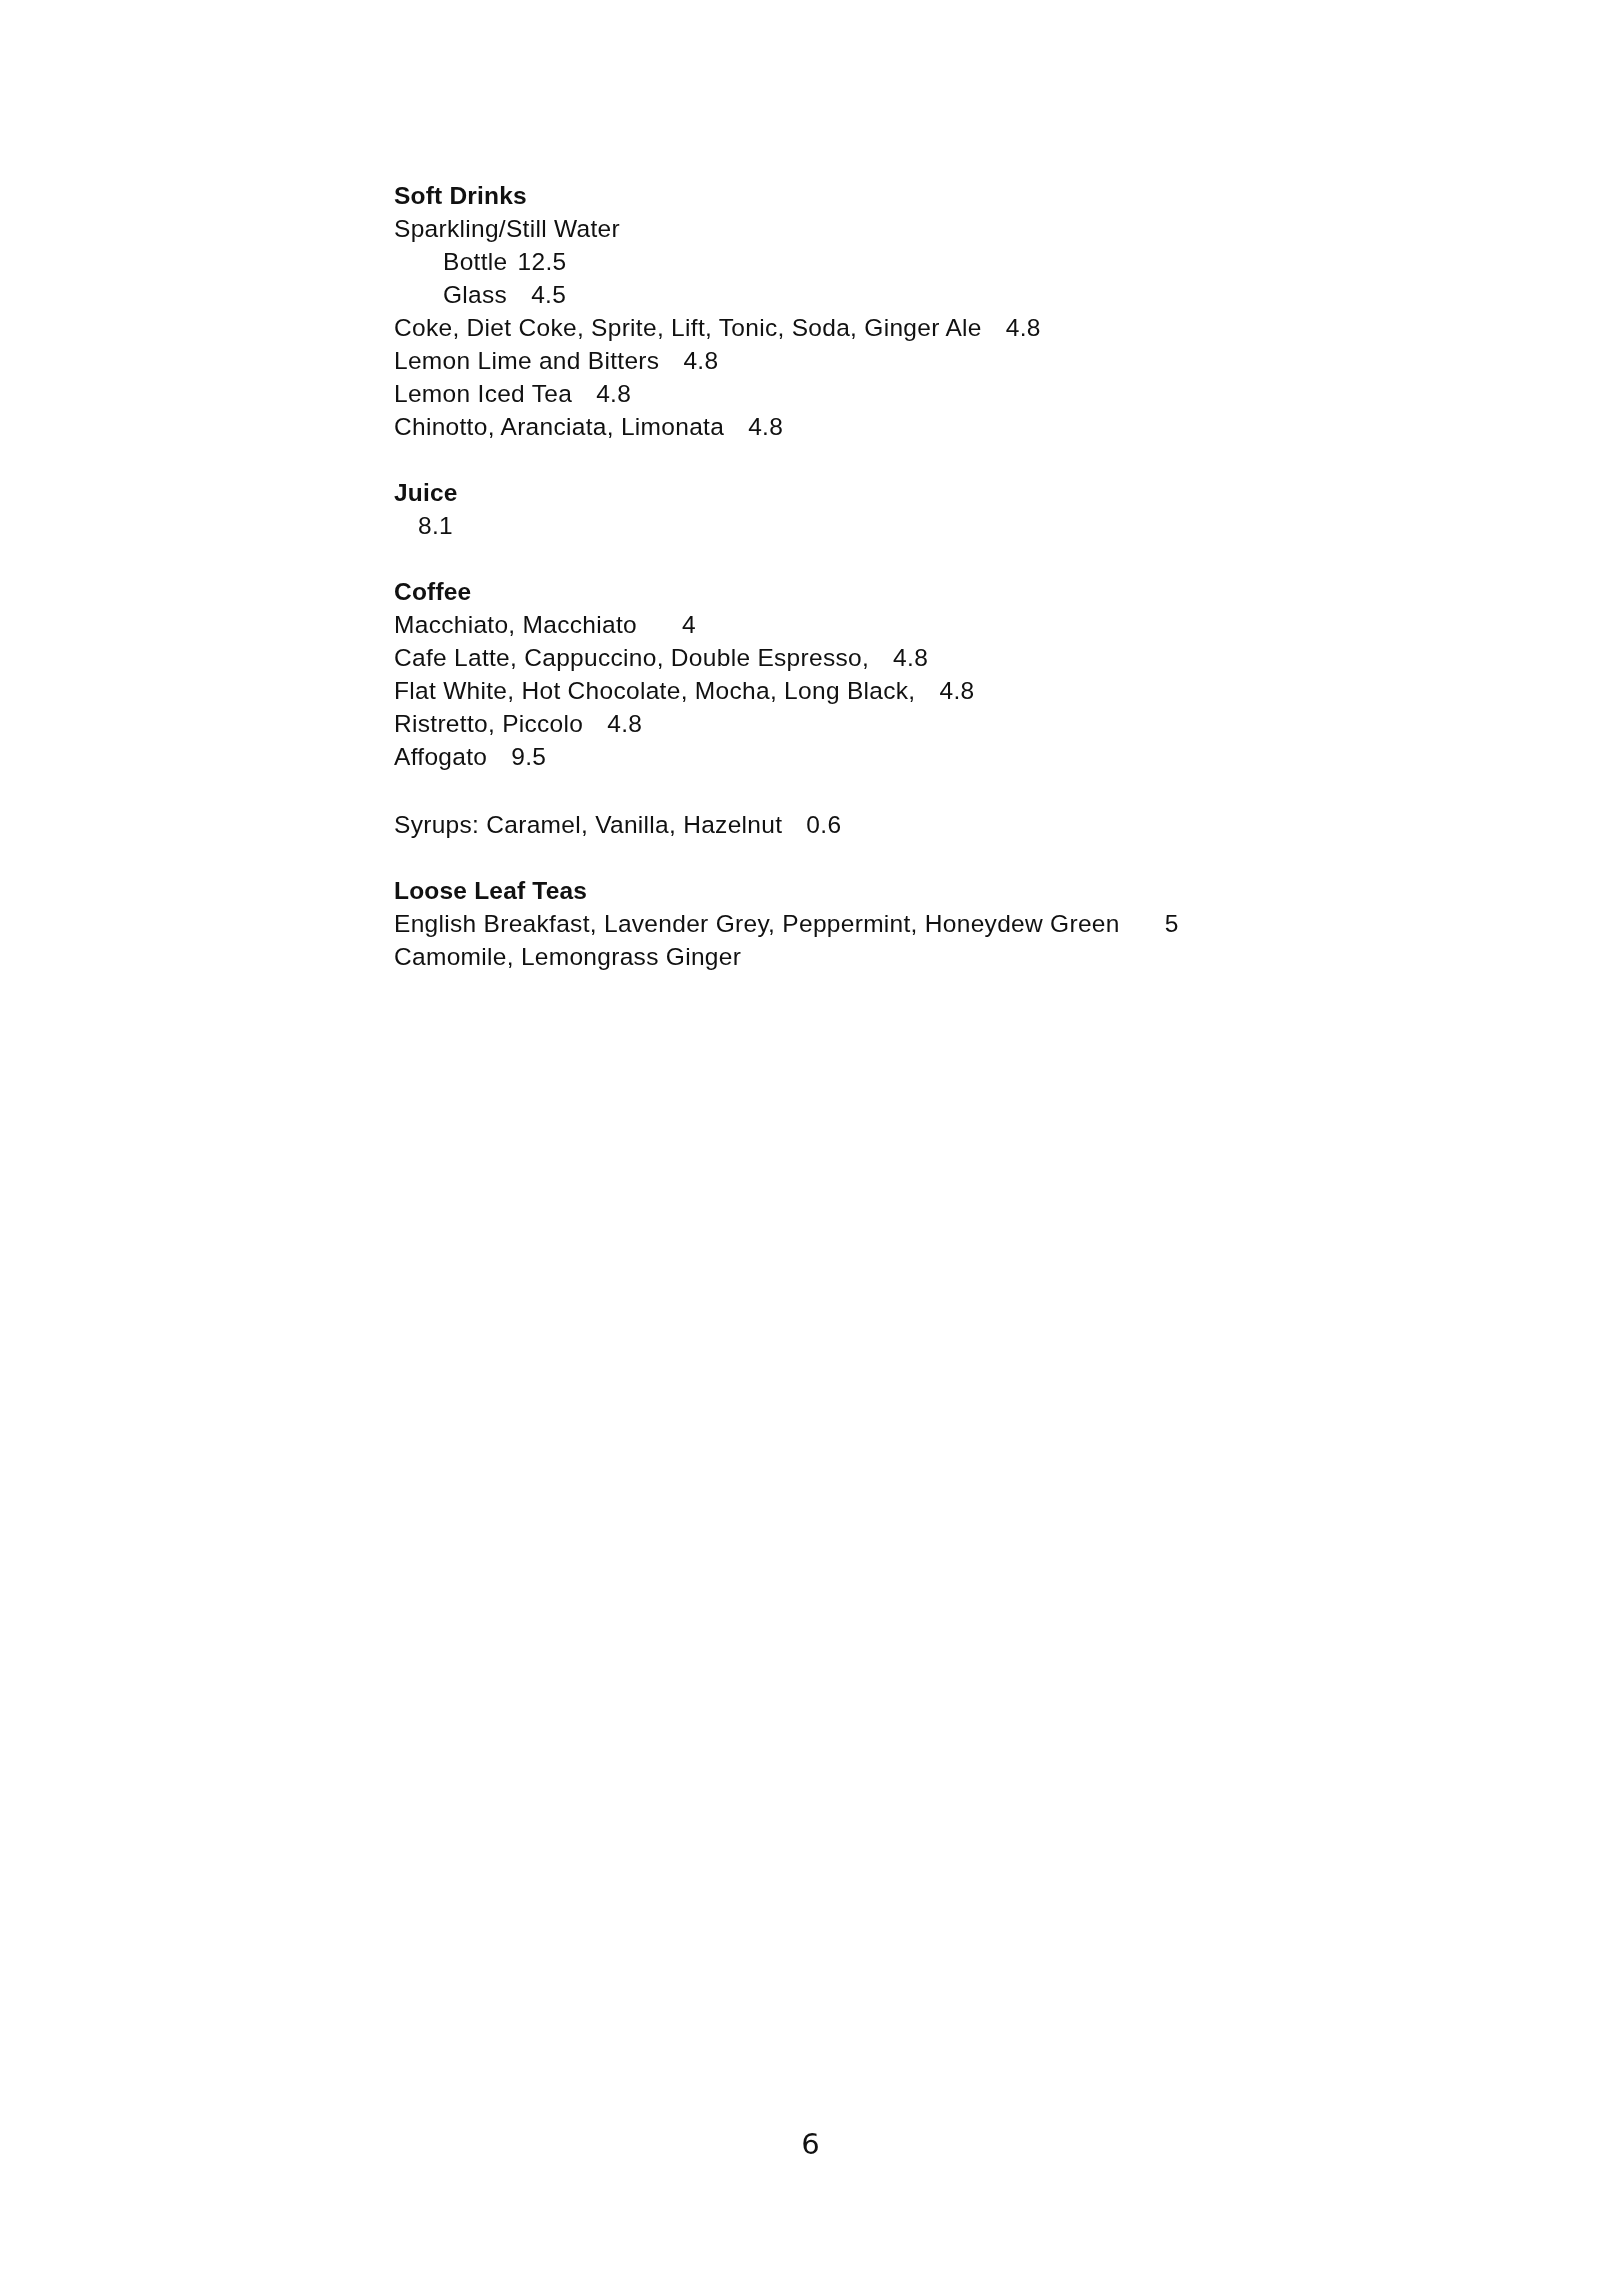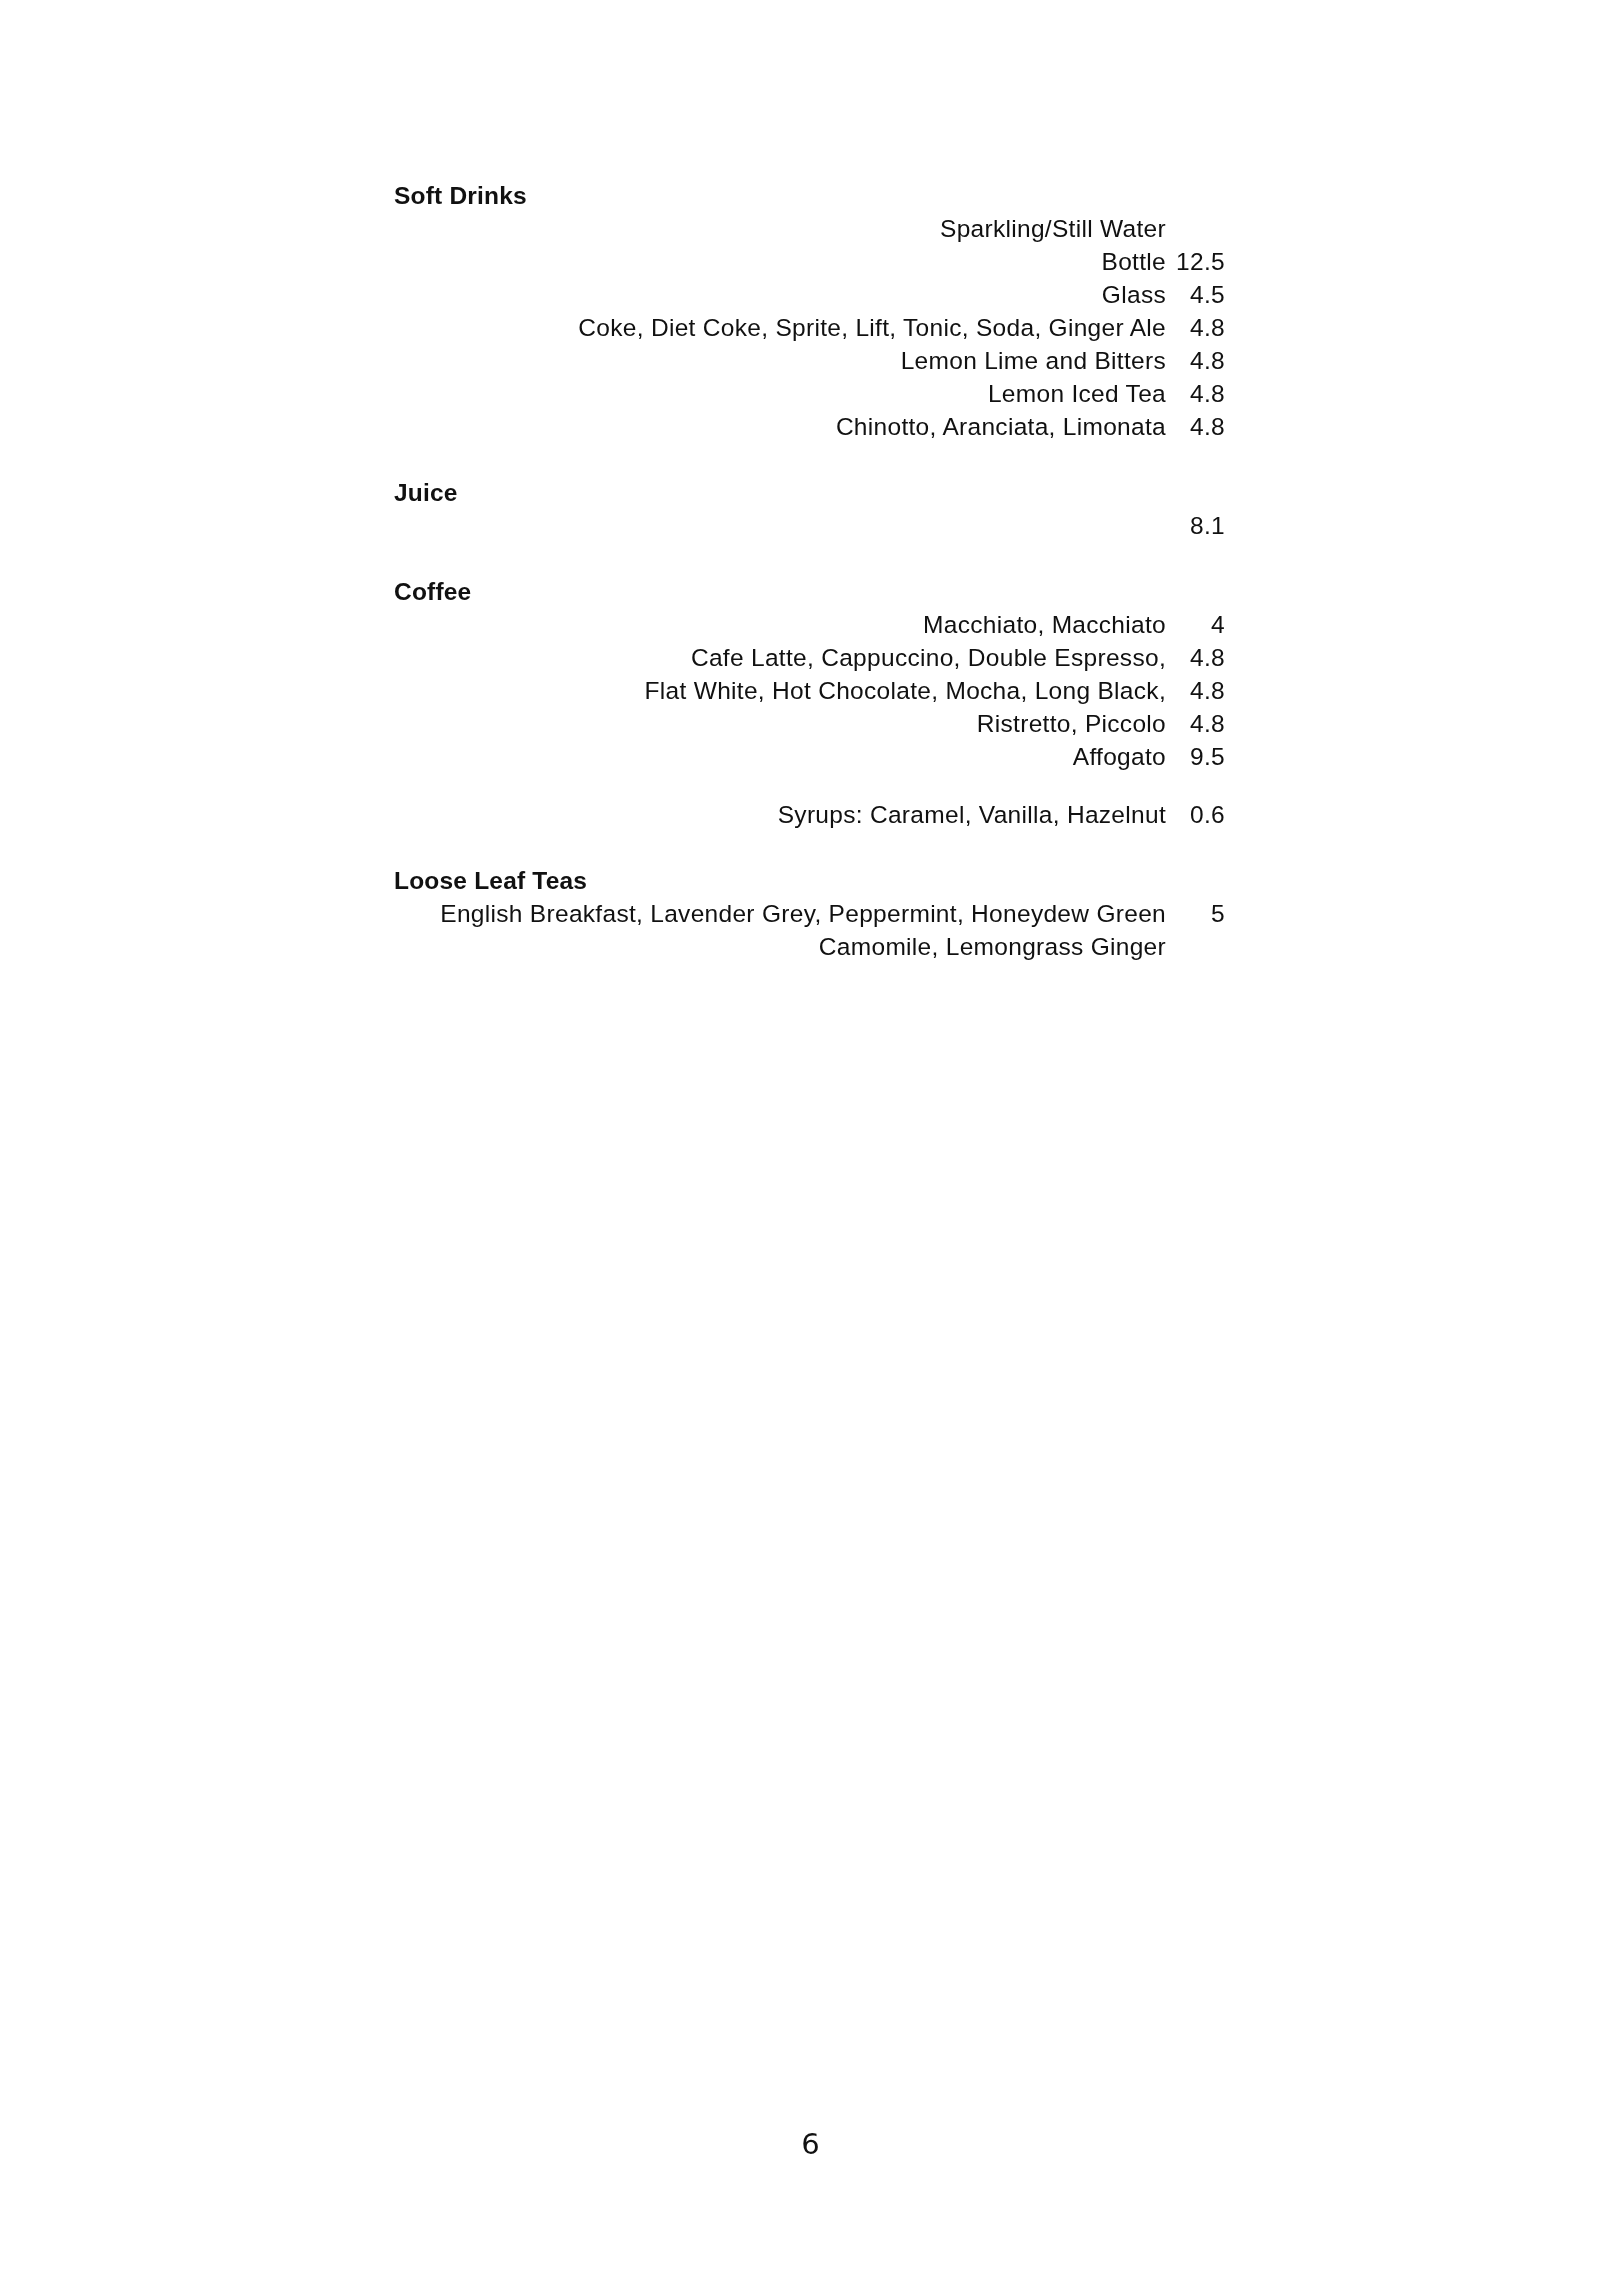--- a/index.html
+++ b/index.html
@@ -27,36 +27,36 @@
     .section-title {
       font-weight: bold;
       font-size: 24.5px;
       line-height: 33px;
       height: 33px;
       letter-spacing: 0.2px;
       margin-top: 24px;
     }
     .row {
       display: flex;
-      justify-content: flex-end;
+      justify-content: flex-start;
       align-items: baseline;
       font-size: 24.5px;
       line-height: 33px;
       min-height: 33px;
       letter-spacing: 0.3px;
     }
     .row.indent .item {
       padding-left: 49px;
     }
     .row .price {
       text-align: right;
       min-width: 59px;
     }
     .row.gap-before {
-      margin-top: 25px;
+      margin-top: 35px;
     }
     .page-number {
       position: absolute;
       left: 0;
       width: 1621px;
       top: 2127px;
       text-align: center;
       font-family: "DejaVu Sans", sans-serif;
       font-size: 29px;
       color: #111111;

